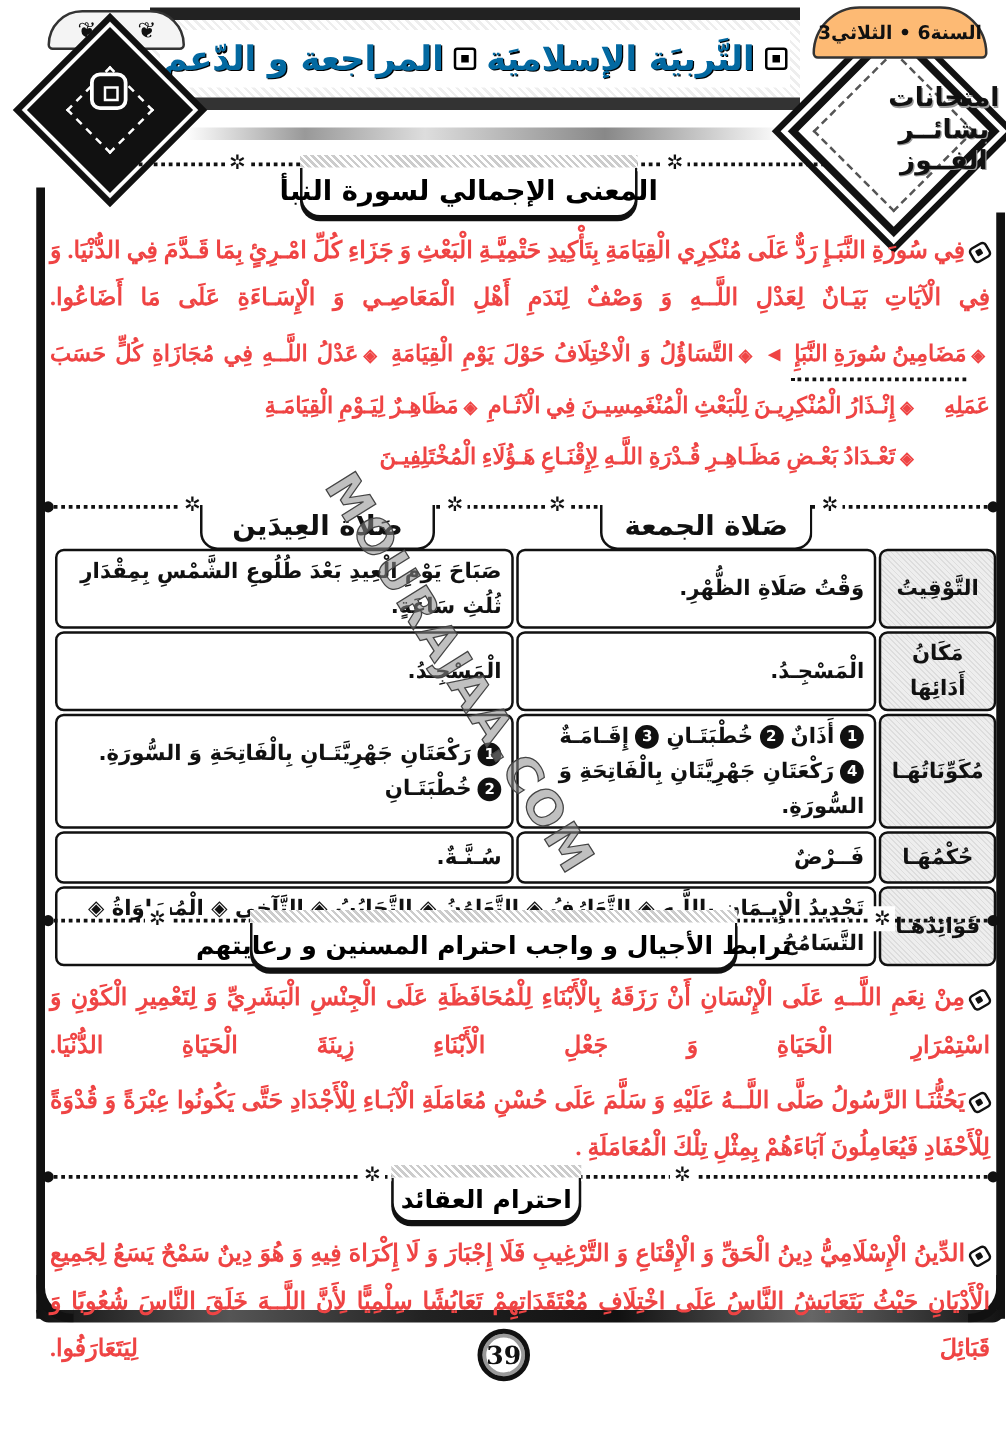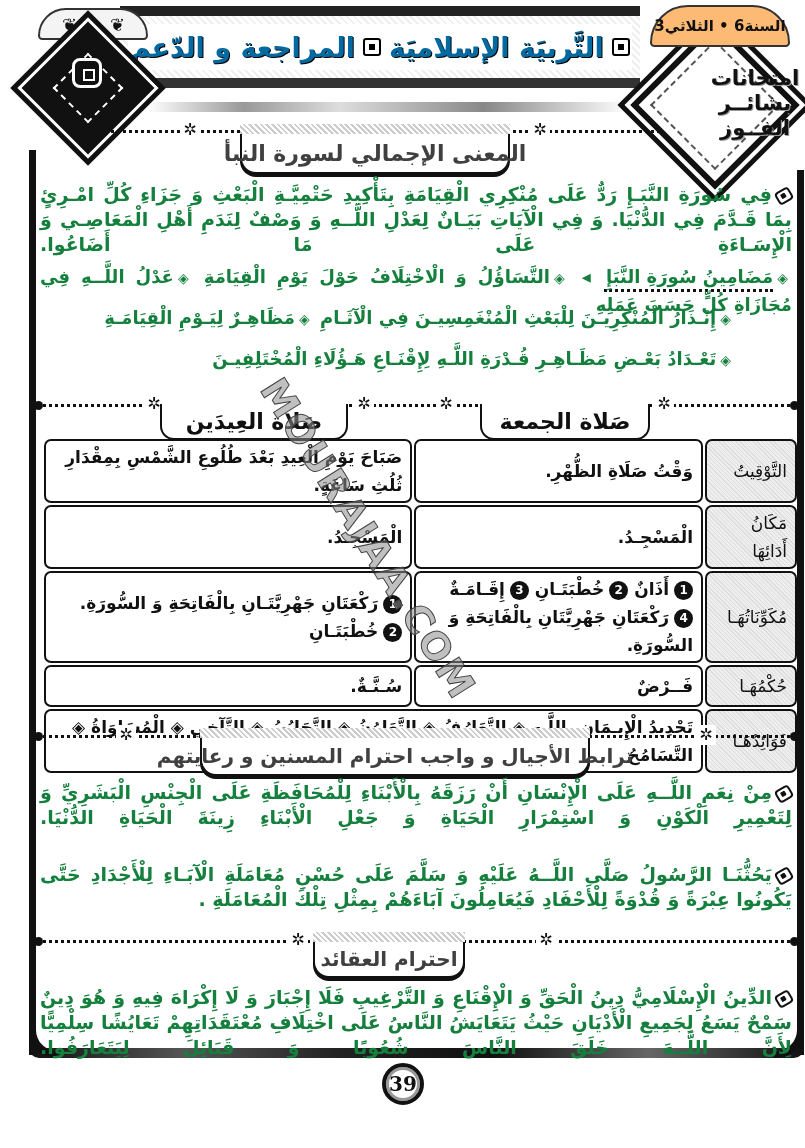--- a/index.html
+++ b/index.html
@@ -57,43 +57,43 @@
   .divider { position: absolute; height: 14px; left: 36px; width: 761px; }
   .divider .line { position: absolute; left: 0; right: 0; top: 6px; border-top: 3px dotted #111; }
   .divider .dot-l, .divider .dot-r { position: absolute; top: 3px; width: 9px; height: 9px; border-radius: 50%; background: #111; }
   .divider .dot-l { left: -2px; } .divider .dot-r { right: -2px; }
   .divider .knot { position: absolute; top: -4px; width: 20px; height: 20px; background: #fff; text-align: center;
     font-size: 16px; line-height: 20px; color: #111; }
 
   
   .pill { position: absolute; background: #fff; border: 2px solid #111; border-top: none;
     border-radius: 0 0 16px 16px; box-shadow: 0 3px 0 #111;
-    display: flex; align-items: center; justify-content: center; font-weight: 900; color: #404040; white-space: nowrap; }
+    display: flex; align-items: center; justify-content: center; font-weight: 900; color: #000000; white-space: nowrap; }
   .pill-top { position: absolute; height: 12px;
     background: repeating-linear-gradient(45deg,#fff 0 2px,#ccc 2px 4px); }
 
   
-  .para { position: absolute; left: 40px; width: 752px; font-weight: 700; font-size: 19px; line-height: 25px;
-    text-align: justify; text-align-last: justify; color: #15803d; }
+  .para { position: absolute; left: 40px; width: 752px; font-weight: 700; font-size: 19px; line-height: 38px;
+    text-align: justify; text-align-last: justify; color: #ef4444; font-family: Liberation Serif, serif; }
   .para.nolast { text-align-last: right; }
   .bullet-icon { display: inline-block; width: 16px; height: 14px; border: 2px solid #111; border-radius: 4px;
     transform: rotate(-30deg); margin-left: 4px; vertical-align: middle; position: relative; }
   .bullet-icon::after { content:""; position:absolute; left:3px; top:2px; width:5px; height:5px; background:#111; border-radius:1px; }
   .diamond { display: inline-block; font-size: 14px; margin: 0 4px; }
 
   
   .topics-label { display: inline-block; border-bottom: 3px dotted #111; padding: 0 0 0 2px; }
 
   
   .cmp-table { position: absolute; left: 42px; top: 437px; width: 757px; border-collapse: separate; border-spacing: 2px; }
   .cmp-table td { border: 2px solid #111; border-radius: 7px; vertical-align: middle; padding: 2px 8px;
     font-weight: 700; font-size: 17px; line-height: 28px; color: #111; text-align: right; }
   .cmp-table td.rowhead { width: 92px; background: #e9e9e9;
-    background-image: repeating-linear-gradient(45deg,#eee 0 2px,#ddd 2px 3px); 
-    font-weight: 400; font-size: 17px; }
+    background-image: repeating-linear-gradient(45deg,#eee 0 2px,#ddd 2px 3px); text-align: center;
+    font-weight: 700; font-size: 17px; }
   .cmp-table td.col-jumua { width: 290px; }
   .cmp-table td.col-eid { width: 370px; }
   .num { display: inline-flex; width: 19px; height: 19px; border-radius: 50%; background: #111; color: #fff;
     font-size: 12px; font-weight: 900; align-items: center; justify-content: center; margin-left: 5px; vertical-align: middle; }
 
   .col-header { position: absolute; top: 404px; height: 36px; background: #fff;
     border: 2px solid #111; border-top: none; border-radius: 0 0 14px 14px;
     display: flex; align-items: center; justify-content: center; font-weight: 900; font-size: 22px; }
 
   

